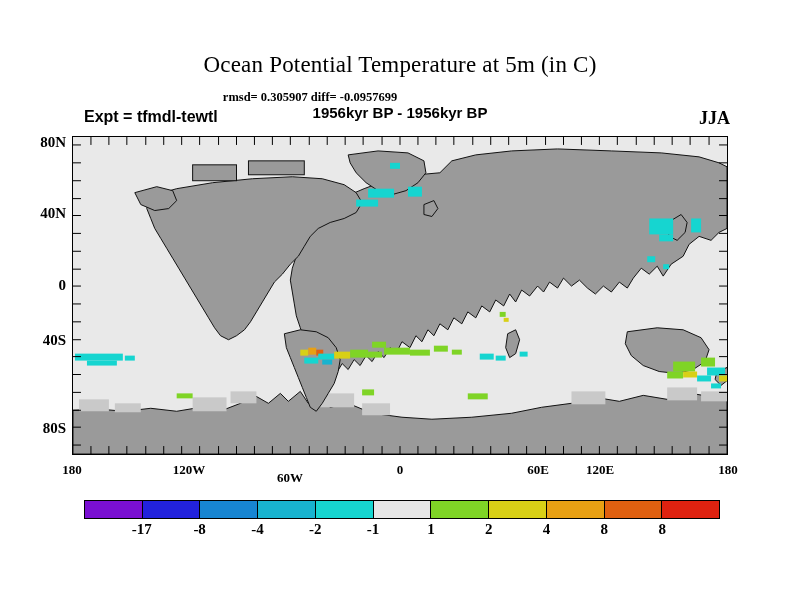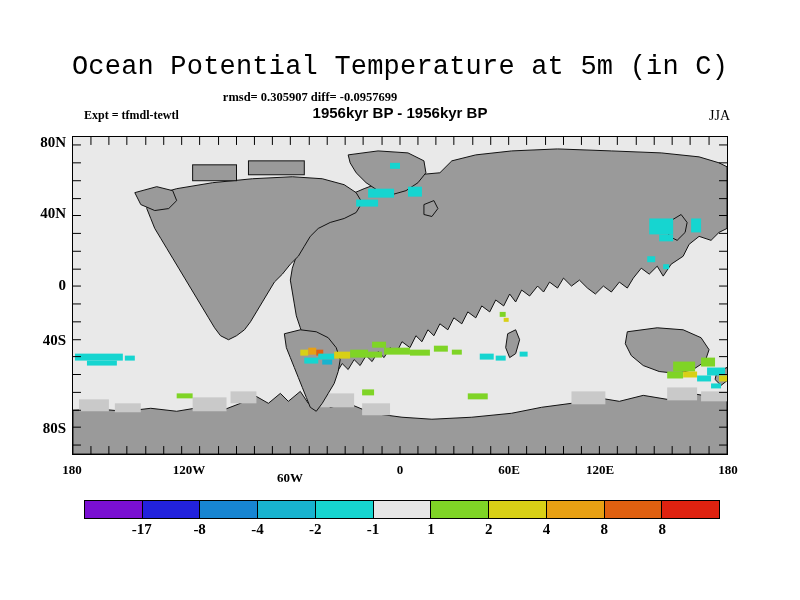--- a/index.html
+++ b/index.html
@@ -15,22 +15,22 @@
     font-family: "Liberation Serif", serif;
     color: #000000;
   }
 
   
   #figure-title {
     position: absolute;
     left: 0; top: 52px;
     width: 800px;
     text-align: center;
-    font-size: 27px;
-    font-family: Liberation Mono, monospace;
+    font-size: 23px;
+    font-family: Liberation Serif, serif;
     letter-spacing: 0.2px;
     white-space: nowrap;
   }
   #stats-line {
     position: absolute;
     left: 0; top: 90px;
     width: 620px;
     text-align: center;
     font-size: 12.5px;
     font-weight: bold;
@@ -43,30 +43,30 @@
     width: 800px;
     text-align: center;
     font-size: 15px;
     font-weight: bold;
     font-family: Liberation Sans, sans-serif;
     white-space: nowrap;
   }
   #expt-label {
     position: absolute;
     left: 84px; top: 108px;
-    font-size: 12px;
-    font-weight: bold;
-    font-family: Liberation Serif, serif;
+    font-size: 16px;
+    font-weight: bold;
+    font-family: Liberation Sans, sans-serif;
     white-space: nowrap;
   }
   #season-label {
     position: absolute;
     right: 70px; top: 108px;
-    font-size: 14px;
-    font-weight: normal;
+    font-size: 18px;
+    font-weight: bold;
     font-family: "Liberation Serif", serif;
     white-space: nowrap;
   }
 
   
   #map-plot {
     position: absolute;
     left: 72px; top: 136px;
     width: 656px;
     height: 319px;
@@ -407,21 +407,21 @@
     <div class="ylabel" style="top: 205px;">40N</div>
     <div class="ylabel" style="top: 277px;">0</div>
     <div class="ylabel" style="top: 332px;">40S</div>
     <div class="ylabel" style="top: 420px;">80S</div>
   </div>
 <div id="x-axis-labels">
     <div class="xlabel" style="left: 72px;">180</div>
     <div class="xlabel" style="left: 189px;">120W</div>
     <div class="xlabel" style="left: 290px; margin-top: 8px;">60W</div>
     <div class="xlabel" style="left: 400px;">0</div>
-    <div class="xlabel" style="left: 509px;">60E</div>
+    <div class="xlabel" style="left: 509px; text-align: right;">60E</div>
     <div class="xlabel" style="left: 600px;">120E</div>
     <div class="xlabel" style="left: 728px;">180</div>
   </div>
 
 <div id="colorbar-wrap">
   <div id="colorbar">
       <div class="cb-seg" style="background: rgb(122, 15, 210);"></div>
       <div class="cb-seg" style="background: rgb(34, 34, 221);"></div>
       <div class="cb-seg" style="background: rgb(23, 133, 210);"></div>
       <div class="cb-seg" style="background: rgb(24, 179, 207);"></div>

